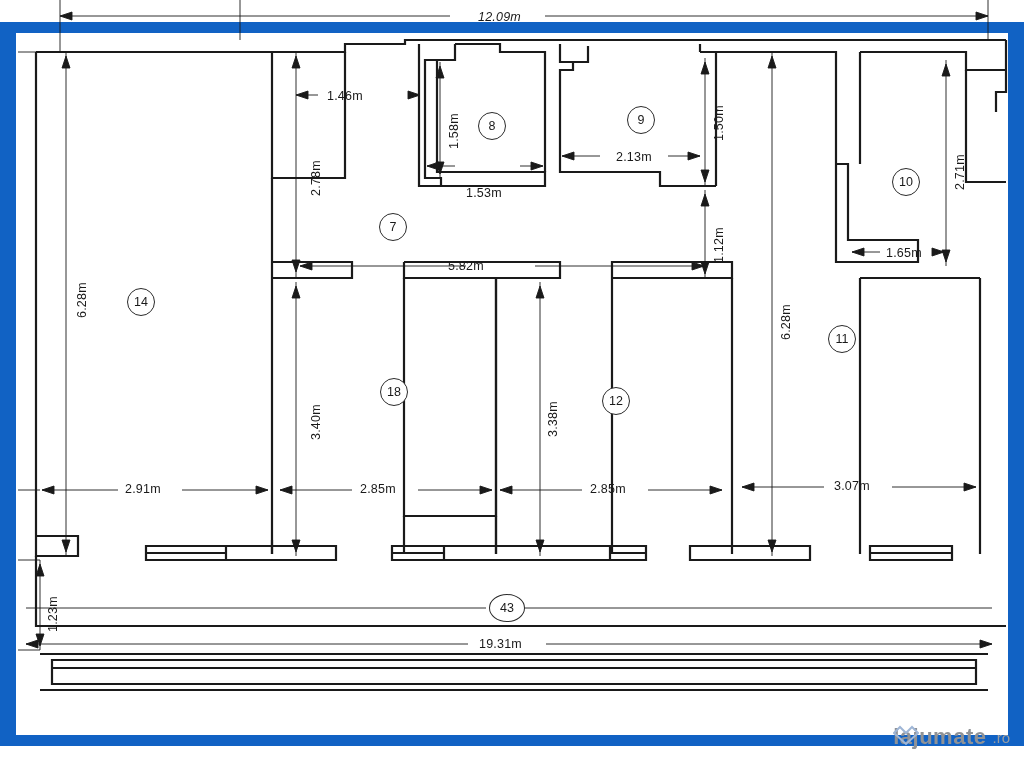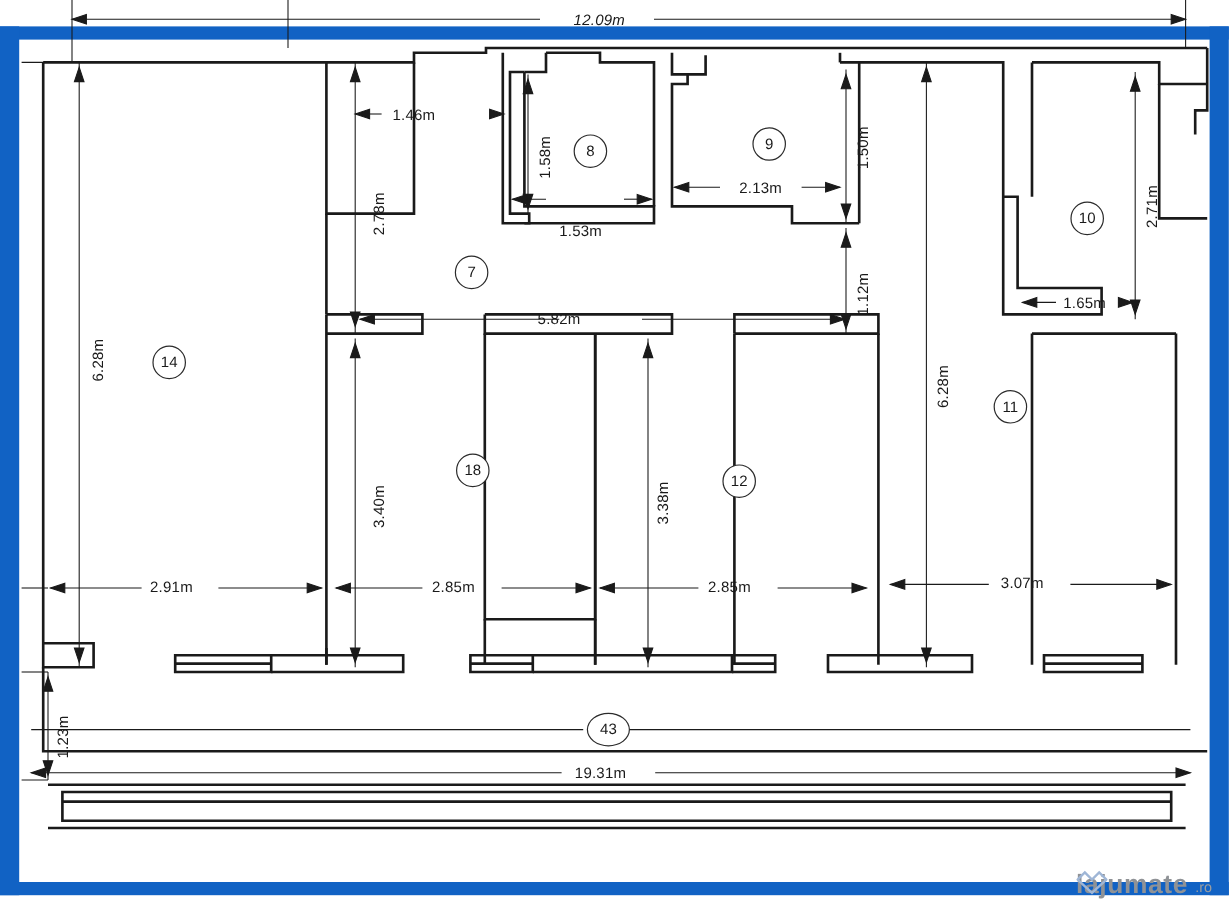--- a/index.html
+++ b/index.html
@@ -12,21 +12,21 @@
   .frame-bottom{position:absolute;left:0;top:735px;width:1024px;height:11px;background:#1162c4;}
 
   .label{position:absolute;font-size:12.5px;color:#1a1a1a;white-space:nowrap;letter-spacing:0.2px;}
   .label.vert{transform-origin:left top;transform:rotate(-90deg);}
   .circ{position:absolute;width:26px;height:26px;border:1.4px solid #2b2b2b;border-radius:50%;
         display:flex;align-items:center;justify-content:center;font-size:12.5px;color:#1a1a1a;background:#fff;}
   .circ.wide{width:34px;height:26px;border-radius:50%;}
   svg{position:absolute;left:0;top:0;}
   .wm{position:absolute;right:14px;bottom:18px;display:flex;align-items:center;gap:6px;}
   .wm .txt{font-size:22px;font-weight:bold;color:#8f9296;letter-spacing:0.5px;}
-  .wm .ro{font-size:12px;color:#9a9da1;align-self:flex-end;padding-bottom:4px;}
+  .wm .ro{font-size:15px;color:#9a9da1;align-self:flex-end;padding-bottom:4px;}
 </style>
 </head>
 <body>
 
 <div id="stage">
 
   <div class="frame-top"></div>
   <div class="frame-left"></div>
   <div class="frame-right"></div>
   <div class="frame-bottom"></div>

